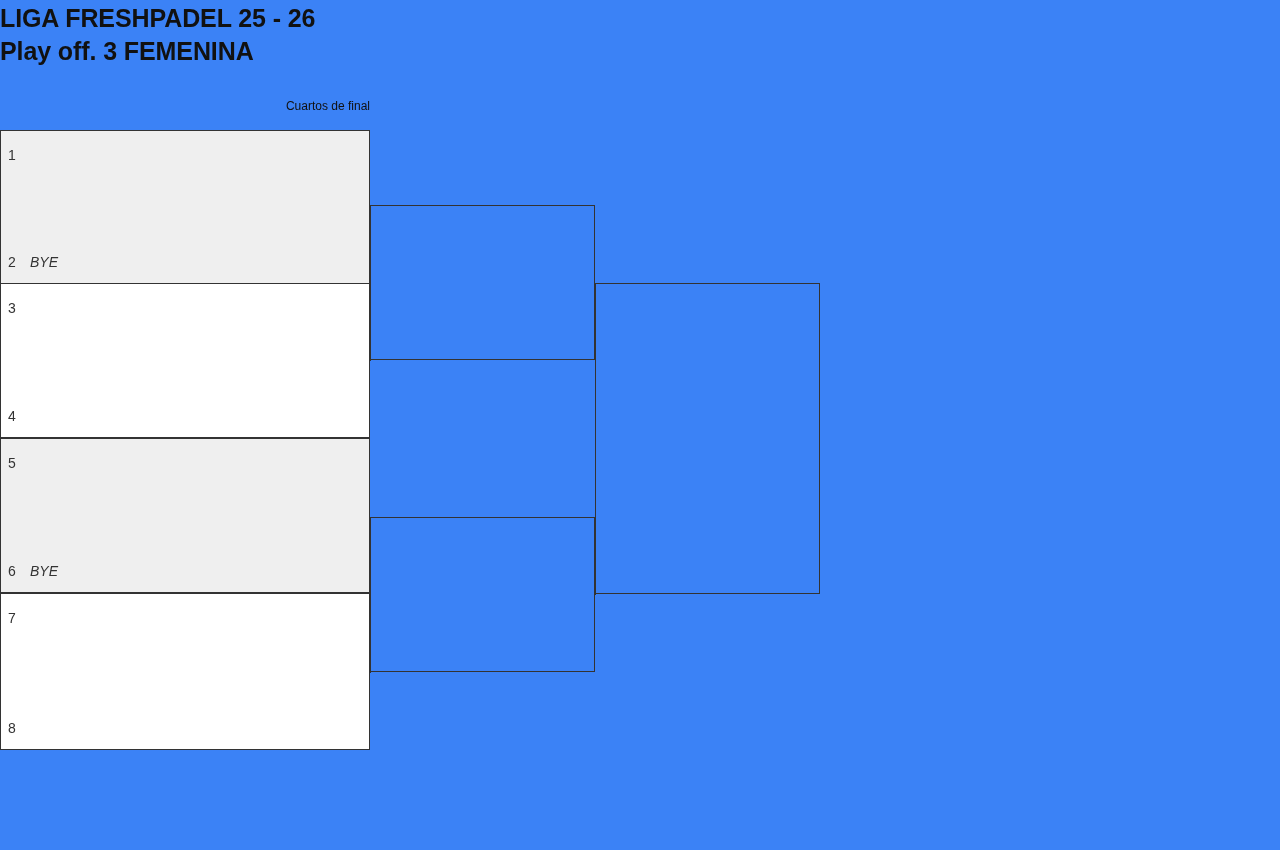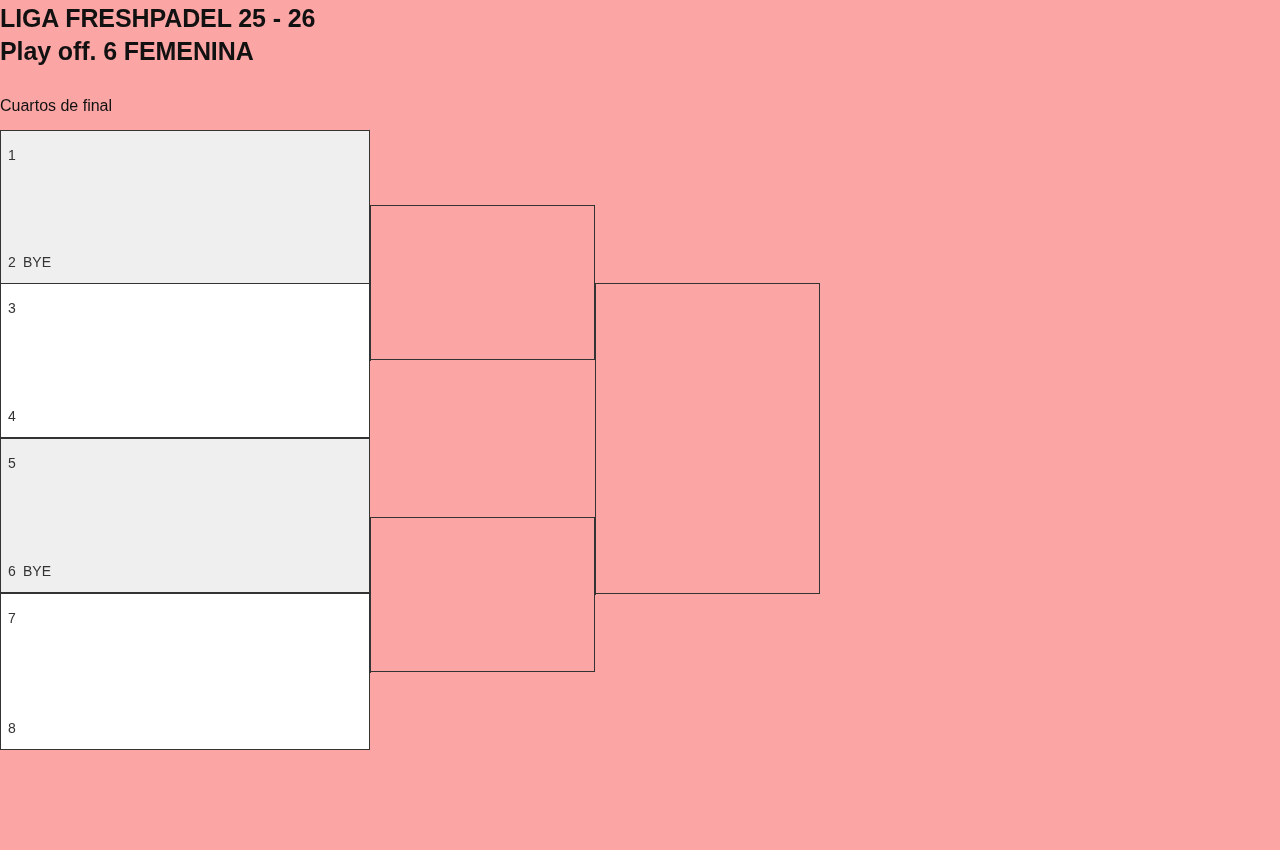--- a/index.html
+++ b/index.html
@@ -11,21 +11,21 @@
     background: #ffffff;
     font-family: "Liberation Sans", sans-serif;
     color: #1a1a1a;
     overflow: hidden;
   }
 
   #page {
     position: relative;
     width: 1280px;
     height: 850px;
-    background: #fca5a5;
+    background: #3b82f6;
   }
 
   
   .title-block {
     position: absolute;
     left: 0px;
     top: 2px;
     width: 800px;
   }
   .title-line {
@@ -44,24 +44,24 @@
     top: 4px;
     width: 228px;
     height: 64px;
   }
   .logo svg { display: block; width: 228px; height: 64px; }
 
   
   .round-header {
     position: absolute;
     top: 95px;
-    font-size: 16px;
+    font-size: 12px;
     line-height: 22px;
     color: #111111;
-    text-align: left;
+    text-align: right;
     white-space: nowrap;
   }
   .rh-qf   { left: 0px;   width: 370px; }
   .rh-sf   { left: 370px; width: 225px; }
   .rh-fin  { left: 595px; width: 225px; }
 
   
   .bracket {
     position: absolute;
     left: 0px;
@@ -91,21 +91,22 @@
     white-space: nowrap;
   }
   .qf-cell .slot.top    { top: 15px; }
   .qf-cell .slot.bottom { bottom: 12px; }
   .slot .seed {
     display: inline-block;
     min-width: 13px;
     text-align: left;
   }
   .slot .pname {
-    margin-left: 2px;
+    margin-left: 9px;
+    font-style: italic;
   }
 
   
   .round-box {
     position: absolute;
     border: 1px solid #333333;
     background: transparent;
   }
 
   
@@ -115,21 +116,21 @@
     border-top: 1px solid #333333;
   }
 </style>
 </head>
 <body>
 
 <div id="page">
 
   <div class="title-block">
     <div class="title-line">LIGA FRESHPADEL 25 - 26</div>
-    <div class="title-line">Play off. 6 FEMENINA</div>
+    <div class="title-line">Play off. 3 FEMENINA</div>
   </div>
 
 
   <div class="round-header rh-qf">Cuartos de final</div>
 
   <div class="bracket">
 
     <div class="qf-cell shaded" style="top:130px; height:154px;">
       <div class="slot top">
         <span class="seed">1</span>

